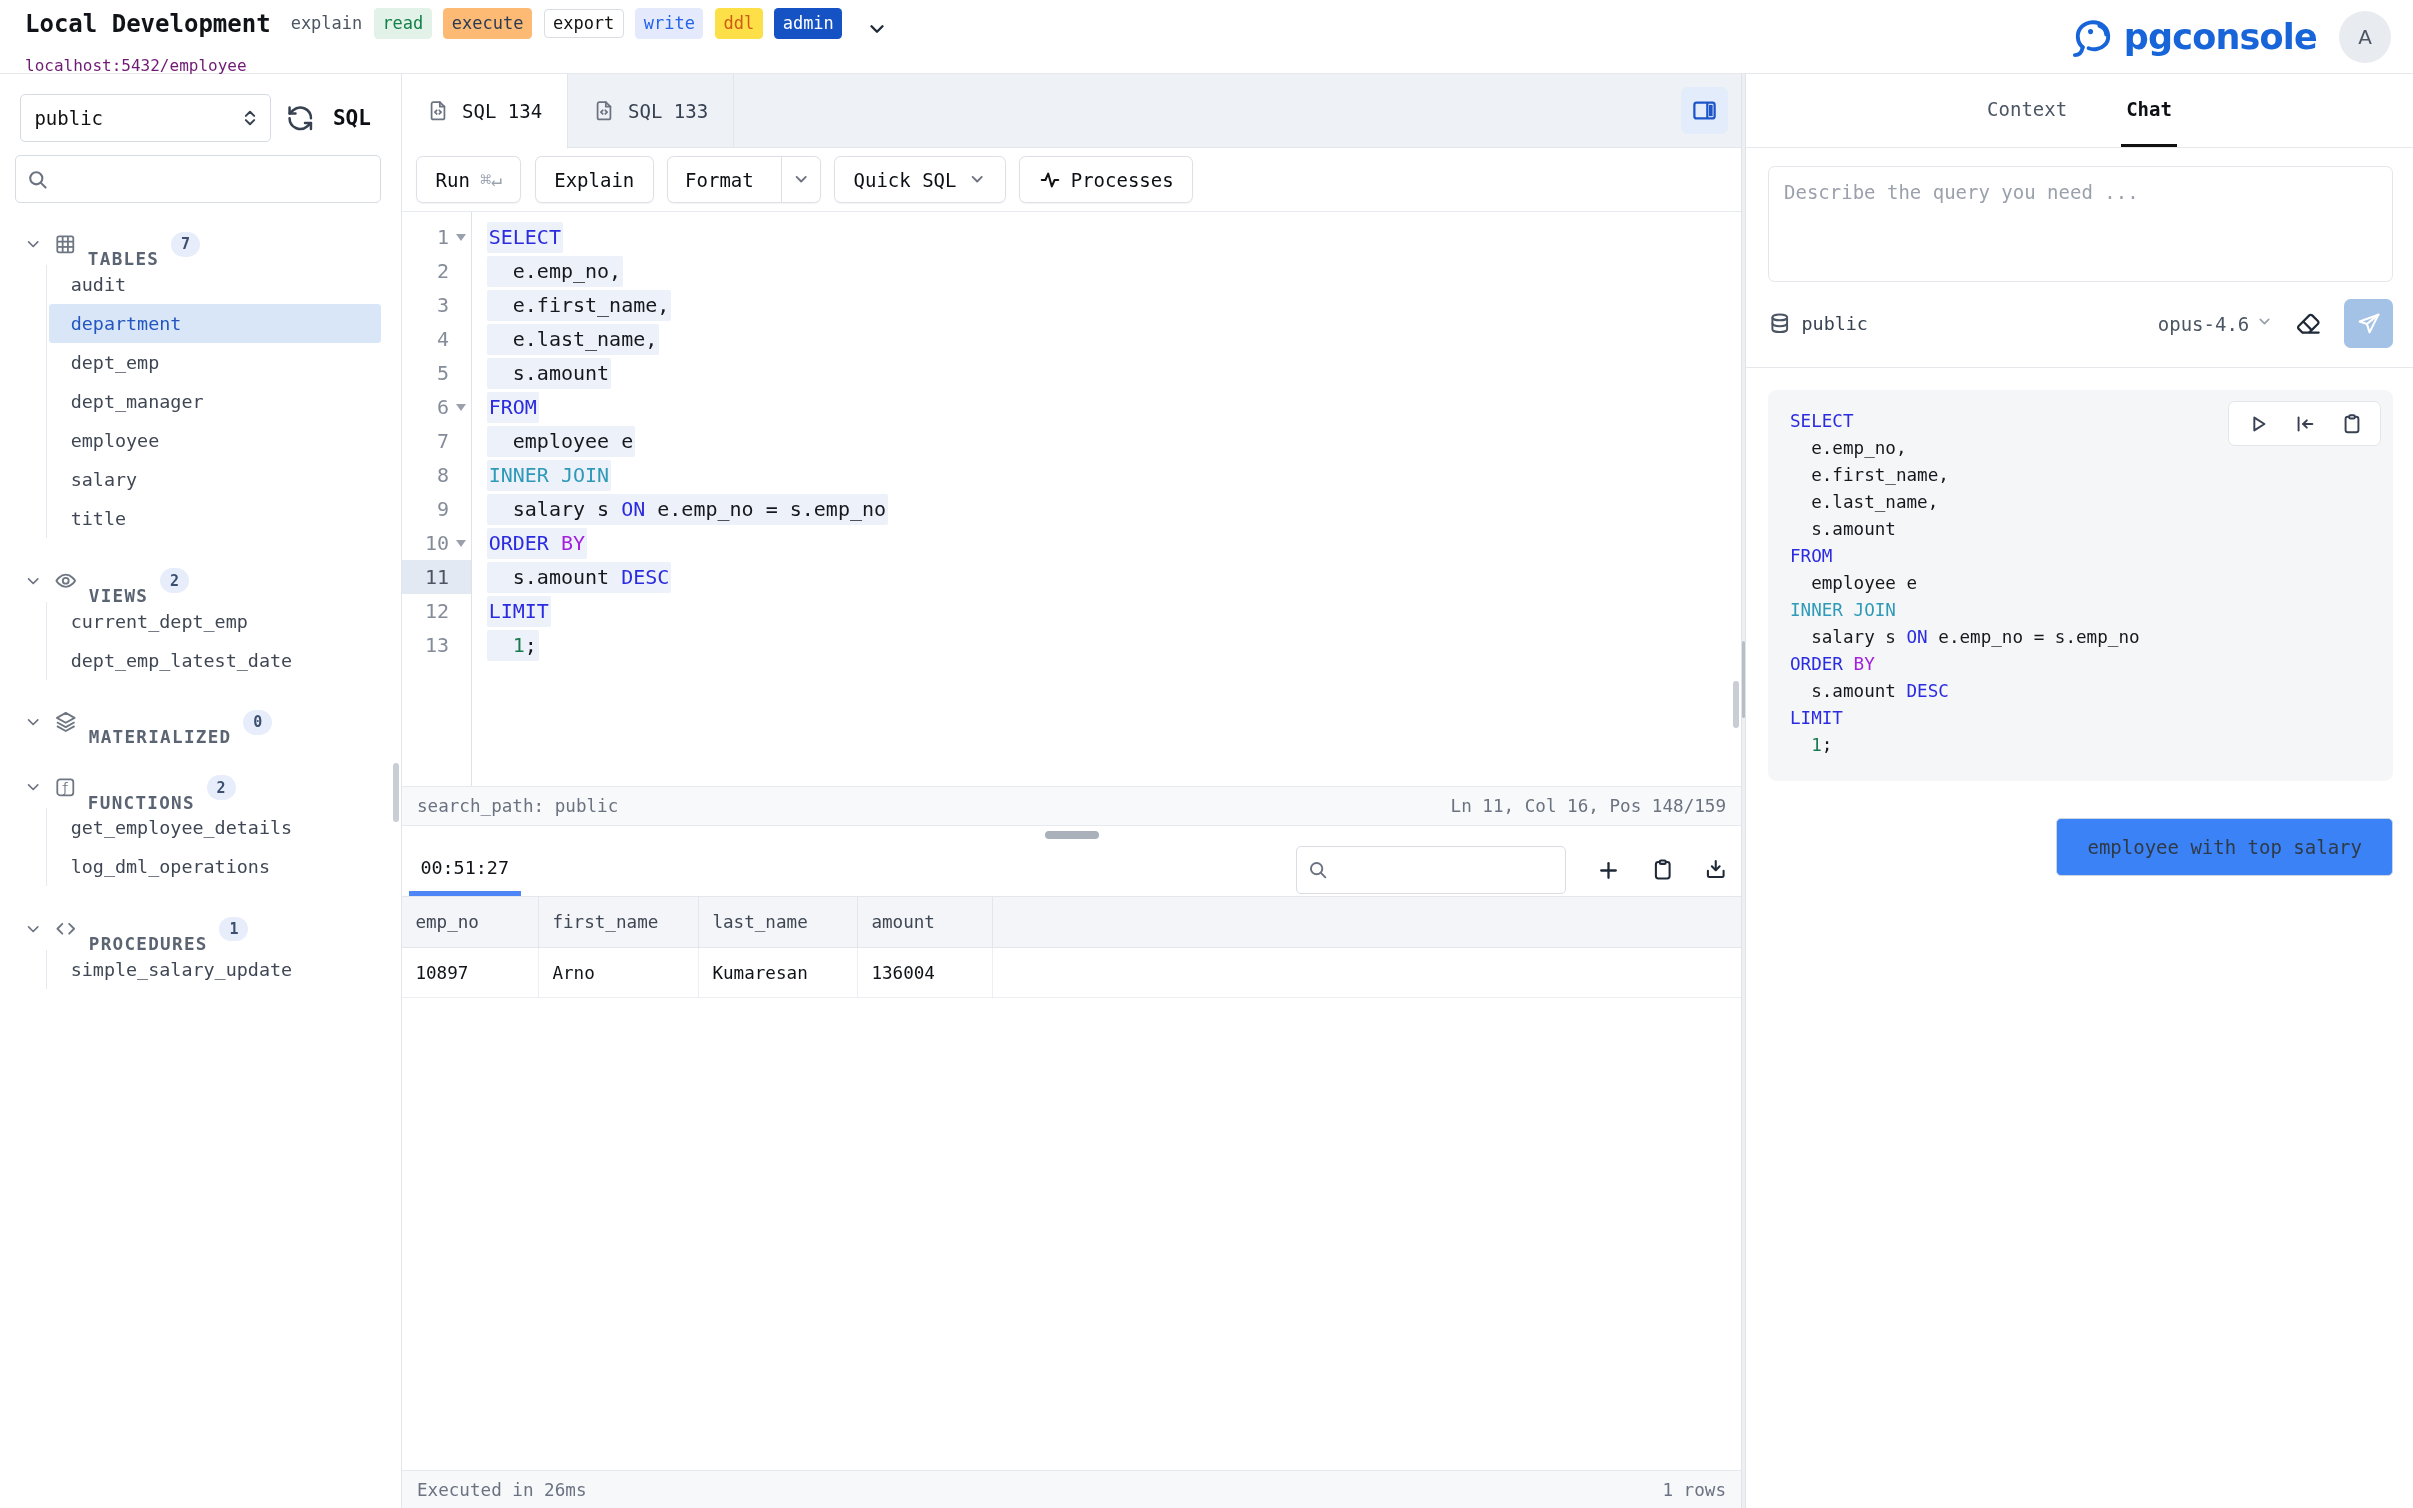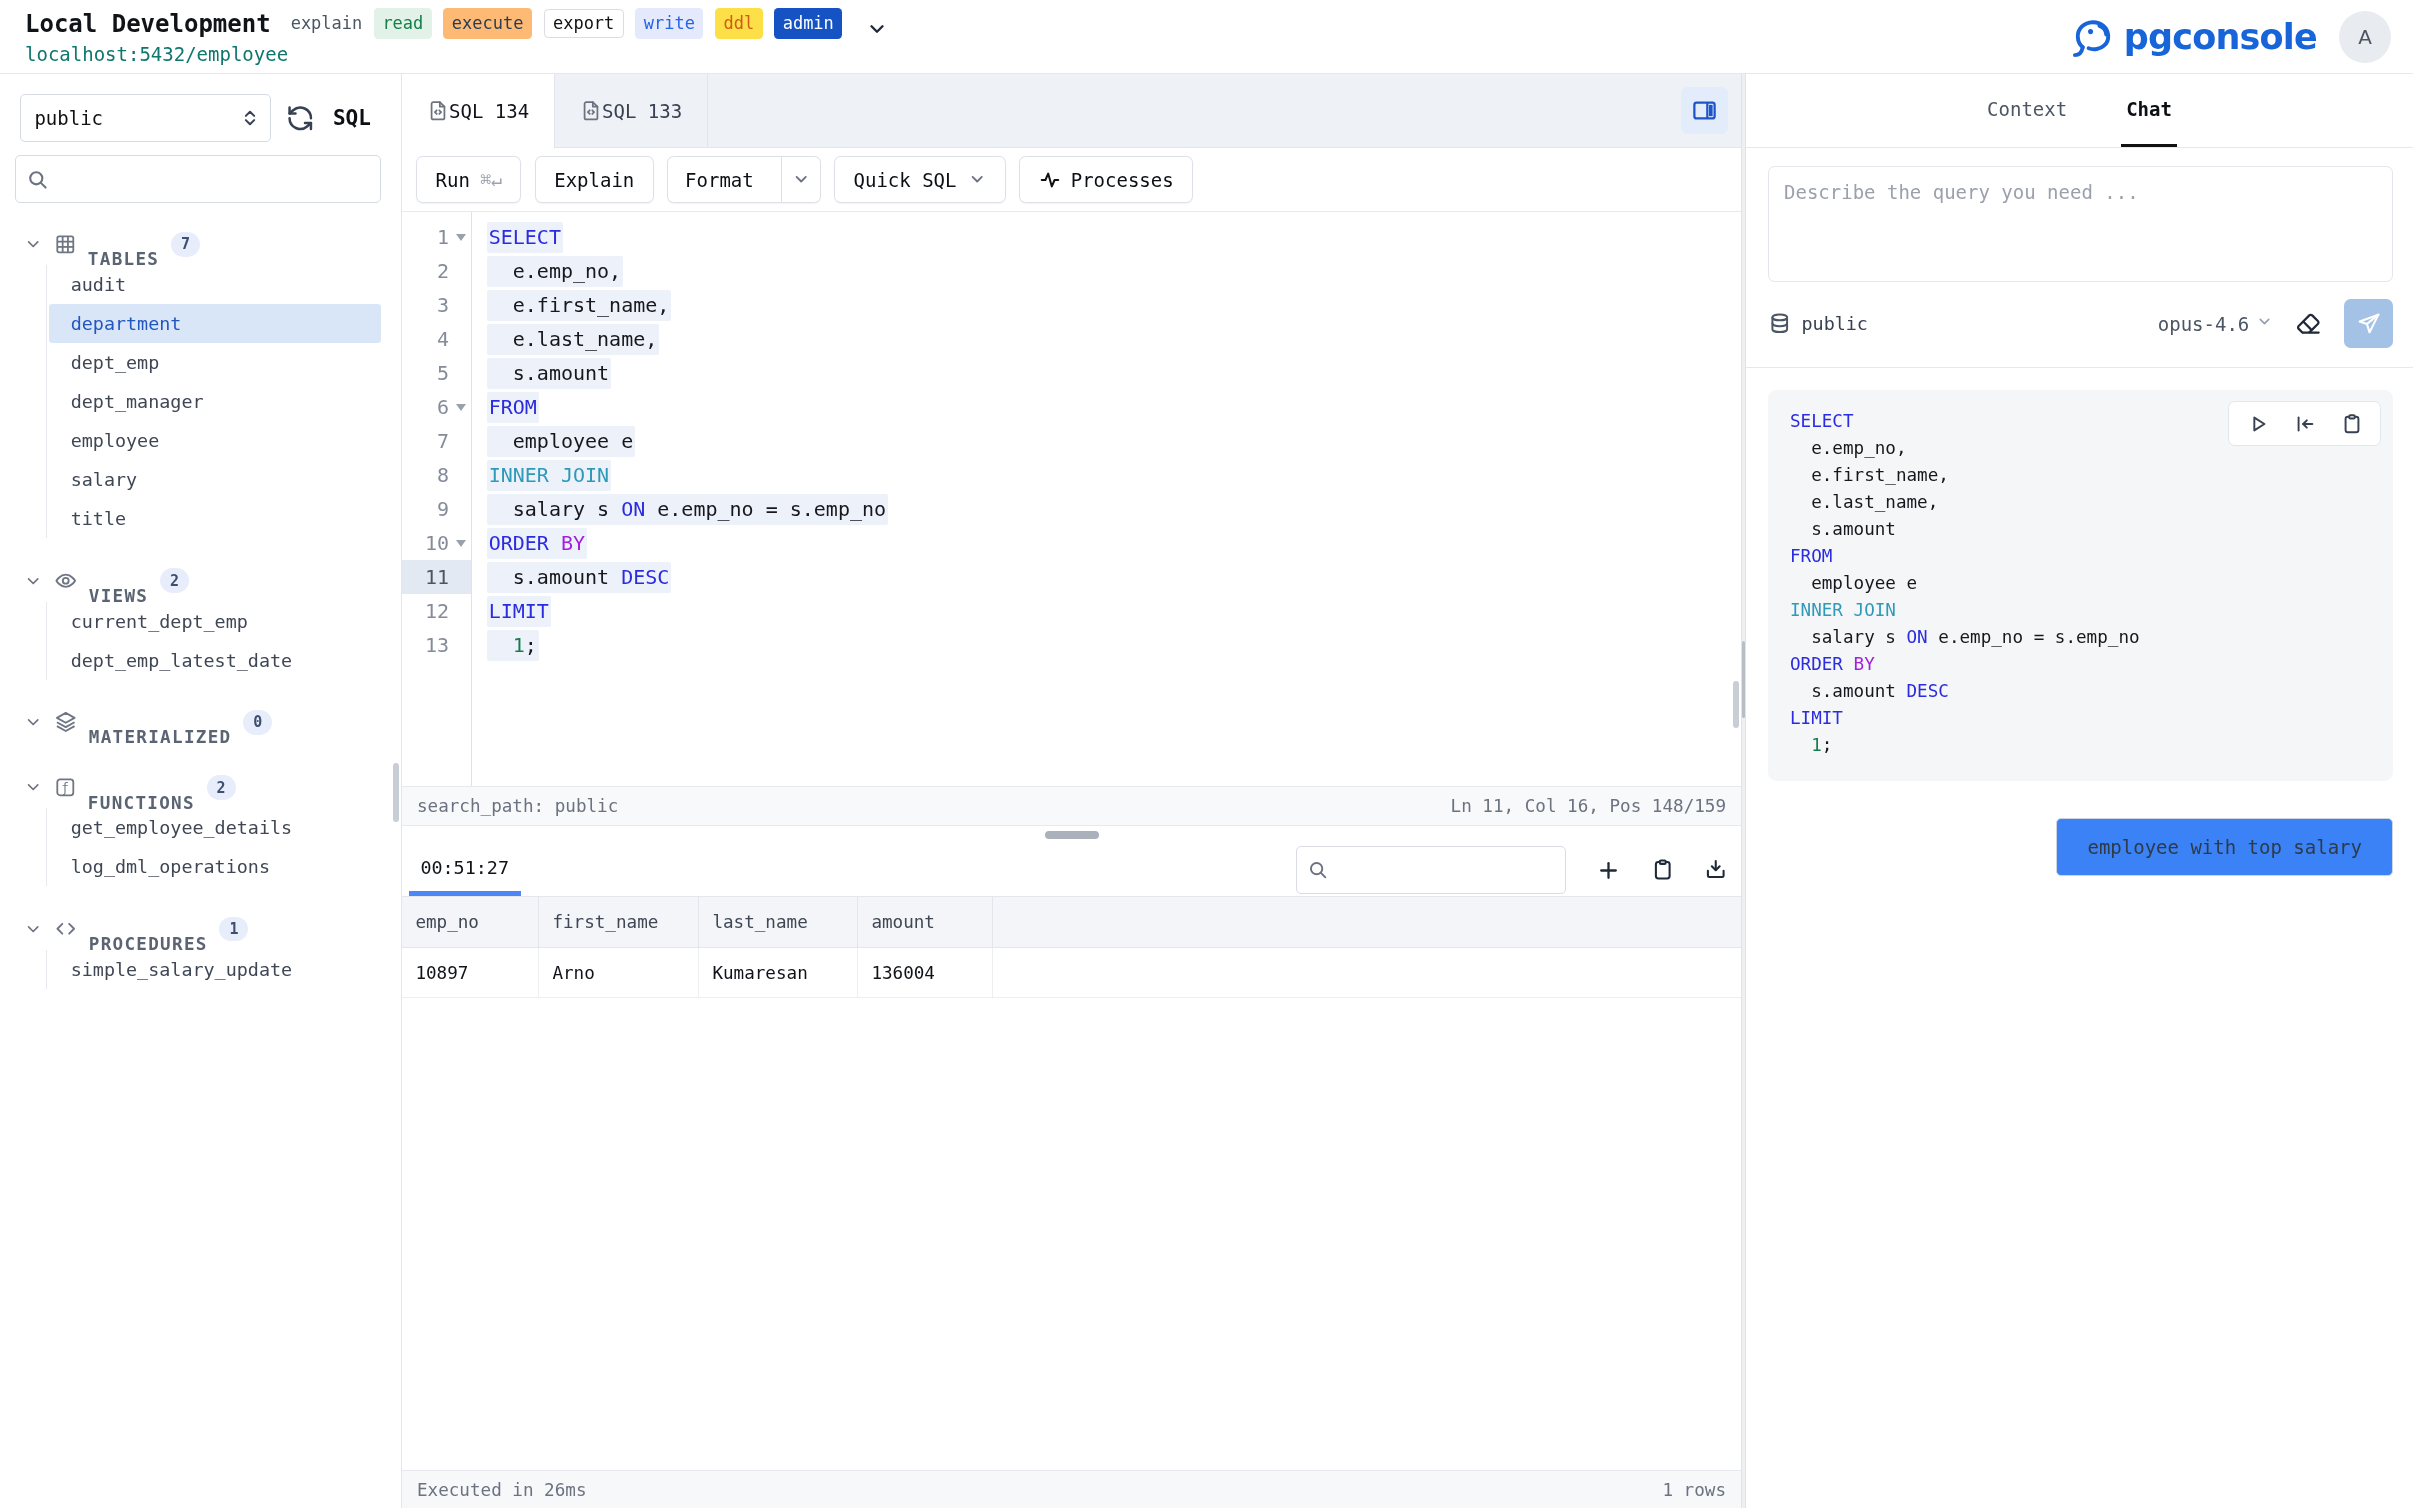--- a/index.html
+++ b/index.html
@@ -15,21 +15,21 @@
   .badges{display:flex;align-items:center;gap:11.7px;}
   .badge{font-size:17px;line-height:1;padding:6.7px 8.4px;border-radius:4.2px;white-space:nowrap;}
   .badge.plain{background:none;padding:6.7px 0;color:#4b5563;}
   .badge.green{background:#e2f2e8;color:#14804a;}
   .badge.slate{background:#fdba74;color:#2b3a55;}
   .badge.outline{background:#fff;border:1.7px solid #d9dce1;color:#111;padding:5px 8.4px;}
   .badge.blue{background:#e4eafb;color:#2563eb;}
   .badge.orange{background:#fde047;color:#cf5b16;}
   .badge.solid{background:#1553c4;color:#fff;}
   .tb-chev{margin-left:3.4px;margin-top:11.7px;color:#1f2937;}
-  .tb-sub{font-size:19px;color:#0f766e;margin-top:1px;}
+  .tb-sub{font-size:16px;color:#701a75;margin-top:14px;}
   .tb-right{display:flex;align-items:center;gap:22px;padding-right:22px;}
   .logo{display:flex;align-items:center;gap:6.7px;color:#1765d8;}
   .logo-text{font-family:"DejaVu Sans","Liberation Sans",sans-serif;font-weight:bold;font-size:35px;letter-spacing:-0.8px;}
   .avatar{width:52px;height:52px;border-radius:50%;background:#e8ebef;display:flex;align-items:center;justify-content:center;
     font-size:20px;color:#4b5563;font-family:"DejaVu Sans","Liberation Sans",sans-serif;}
 
   
   .app{display:flex;height:1435px;}
   .sidebar{width:402px;border-right:1.7px solid #e3e6ea;position:relative;background:#fff;flex:none;}
   .main{flex:1;display:flex;flex-direction:column;min-width:0;background:#fff;}
@@ -54,21 +54,21 @@
   .sec-label{font-size:17.6px;font-weight:700;letter-spacing:1.3px;color:#5b6472;margin-top:30px;}
   .sec-count{background:#e7edfa;color:#3d4f70;font-size:15px;font-weight:700;padding:3.4px 10px;border-radius:837px;}
   .sec-items{margin:3.4px 20px 25px 46px;border-left:1.7px solid #e6e9ed;}
   .tree-item{height:39px;display:flex;align-items:center;padding-left:22px;font-size:18.4px;color:#3f4754;border-radius:3.4px;margin-left:1.7px;}
   .tree-item.selected{background:#d8e6f8;color:#2456c0;}
   .sec-gap{height:22px;}
   .side-scroll{position:absolute;right:1.7px;top:689px;width:6.7px;height:59px;background:#c9ced6;border-radius:3.4px;}
 
   
   .tabbar{height:74px;background:#eef1f5;display:flex;align-items:stretch;border-bottom:1.7px solid #e2e5ea;position:relative;}
-  .etab{display:flex;align-items:center;gap:0;padding:0 25px;font-size:19px;color:#374151;border-right:1.7px solid #e2e5ea;}
+  .etab{display:flex;align-items:center;gap:13px;padding:0 25px;font-size:19px;color:#374151;border-right:1.7px solid #e2e5ea;}
   .etab.active{background:#fff;color:#101318;border-bottom:1.7px solid #fff;margin-bottom:-1.7px;}
   .etab .ficon{color:#6b7280;}
   .panel-toggle{position:absolute;right:13.4px;top:13.4px;width:47px;height:47px;border-radius:6.7px;background:#e3ecfa;
     display:flex;align-items:center;justify-content:center;color:#1d55c8;}
 
   
   .toolbar{height:64px;background:#fff;border-bottom:1.7px solid #e6e9ed;display:flex;align-items:center;gap:13.4px;padding-left:14.2px;}
   .btn{height:47px;background:#fff;border:1.7px solid #dde1e7;border-radius:6.7px;display:flex;align-items:center;
     font-size:19px;color:#0c0f14;box-shadow:0 0.8px 1.7px rgba(16,24,40,.05);padding:0 18.4px;gap:10px;}
   .btn .kbd{color:#9aa3af;font-size:18.4px;}

